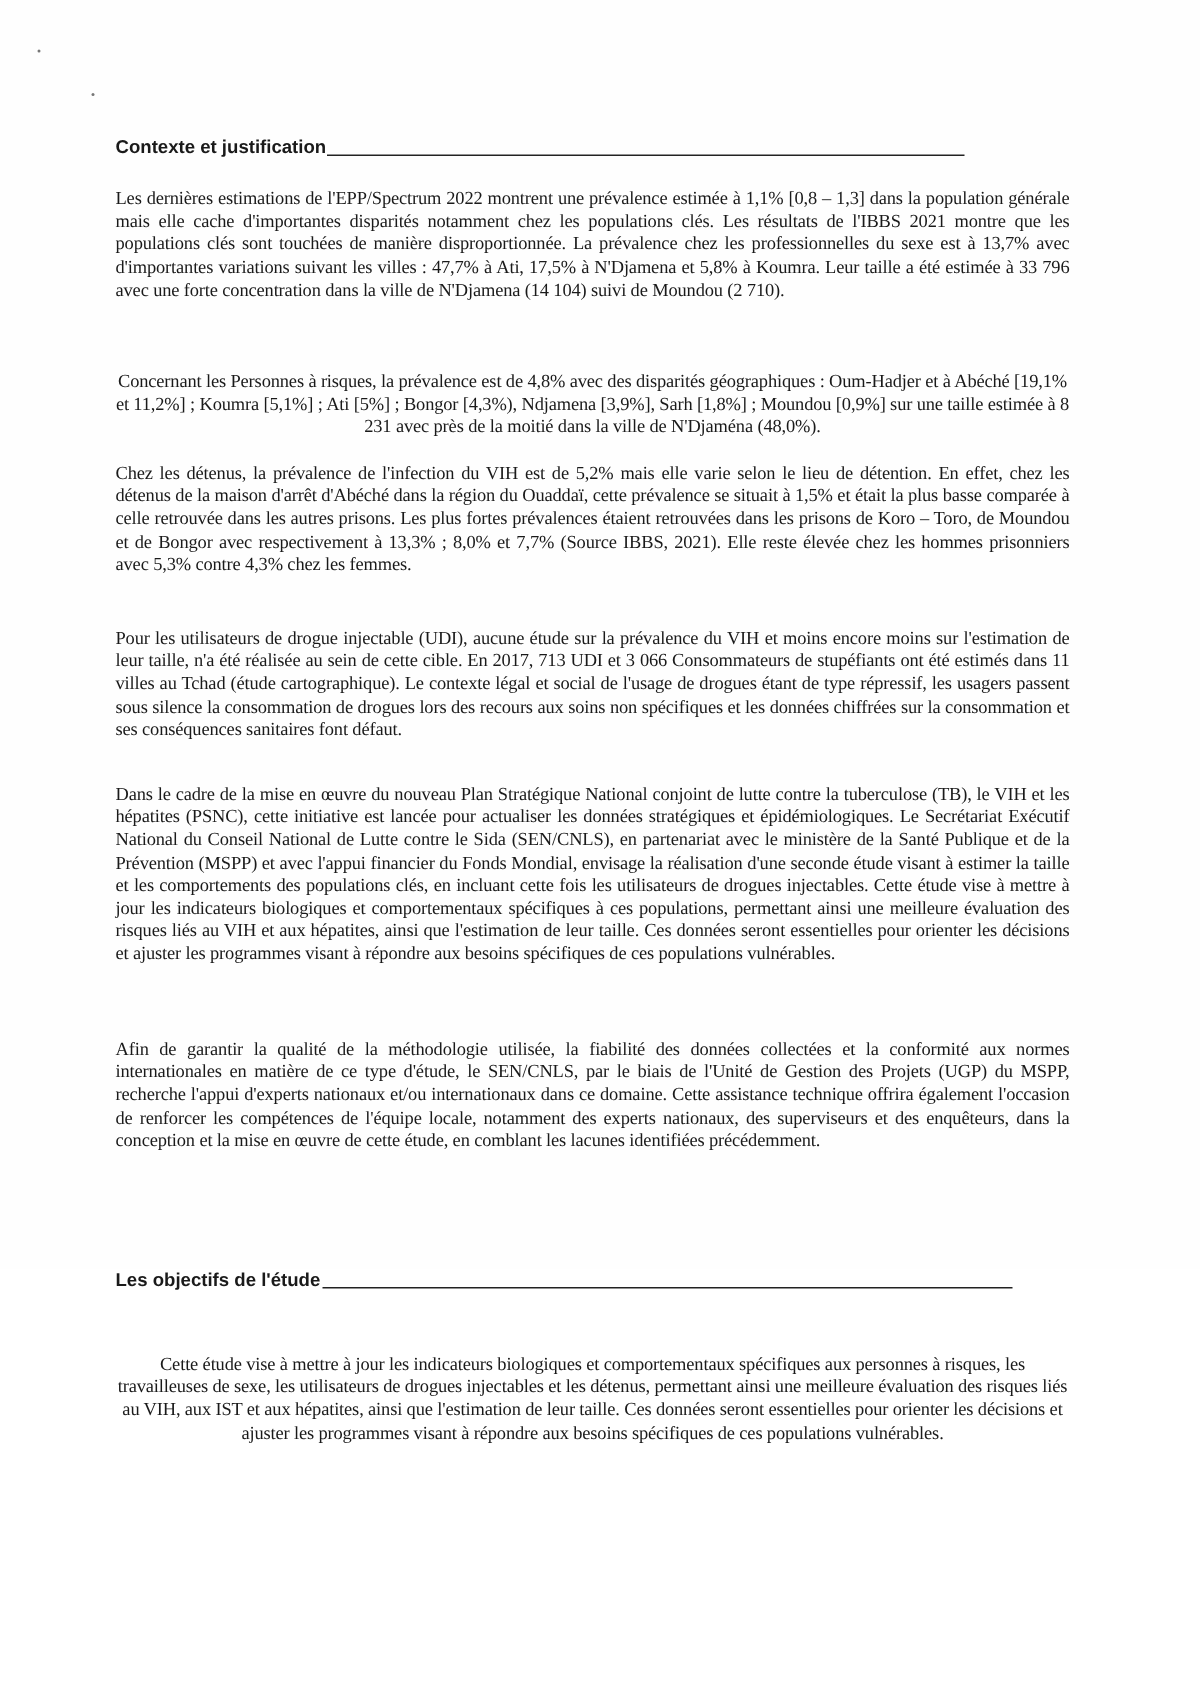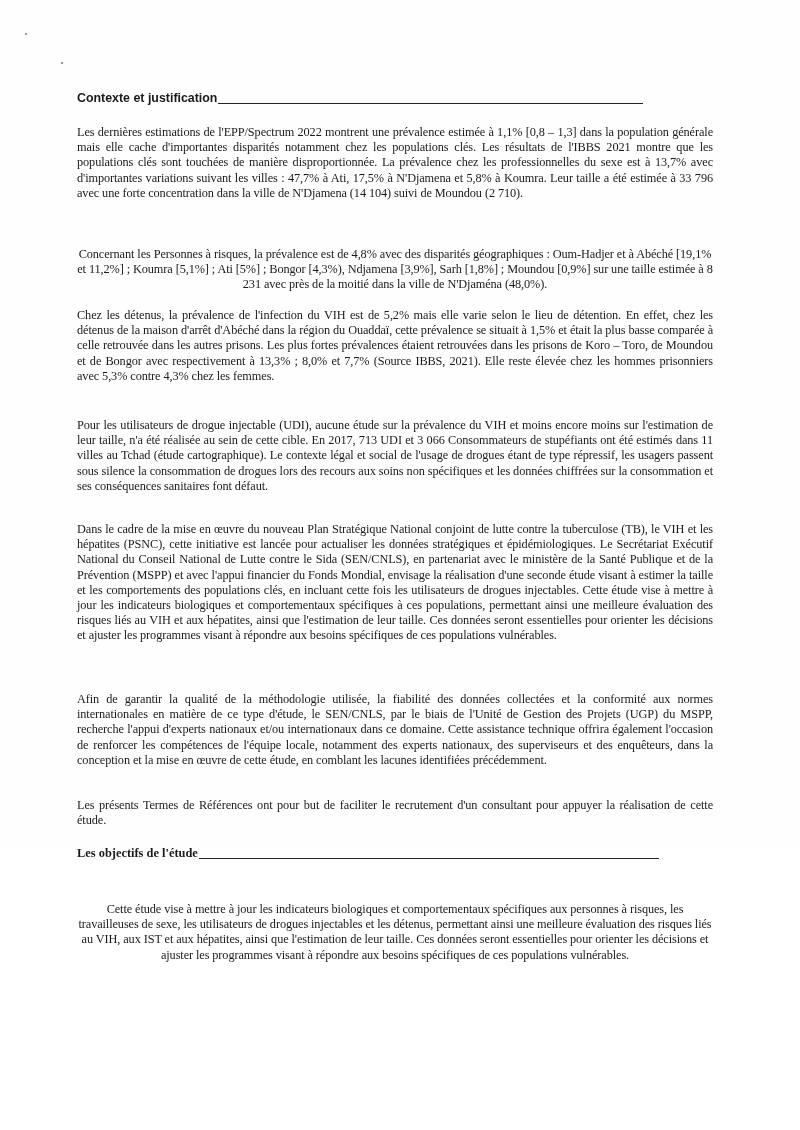--- a/index.html
+++ b/index.html
@@ -74,22 +74,21 @@
   <div class="para ragged" style="top:225px;">Concernant les Personnes à risques, la prévalence est de 4,8% avec des disparités géographiques : Oum-Hadjer et à Abéché [19,1% et 11,2%] ; Koumra [5,1%] ; Ati [5%] ; Bongor [4,3%), Ndjamena [3,9%], Sarh [1,8%] ; Moundou [0,9%] sur une taille estimée à 8 231 avec près de la moitié dans la ville de N'Djaména (48,0%).</div>
 
   <div class="para" style="top:308px;">Chez les détenus, la prévalence de l'infection du VIH est de 5,2% mais elle varie selon le lieu de détention. En effet, chez les détenus de la maison d'arrêt d'Abéché dans la région du Ouaddaï, cette prévalence se situait à 1,5% et était la plus basse comparée à celle retrouvée dans les autres prisons. Les plus fortes prévalences étaient retrouvées dans les prisons de Koro – Toro, de Moundou et de Bongor avec respectivement à 13,3% ; 8,0% et 7,7% (Source IBBS, 2021). Elle reste élevée chez les hommes prisonniers avec 5,3% contre 4,3% chez les femmes.</div>
 
   <div class="para" style="top:418px;">Pour les utilisateurs de drogue injectable (UDI), aucune étude sur la prévalence du VIH et moins encore moins sur l'estimation de leur taille, n'a été réalisée au sein de cette cible. En 2017, 713 UDI et 3 066 Consommateurs de stupéfiants ont été estimés dans 11 villes au Tchad (étude cartographique). Le contexte légal et social de l'usage de drogues étant de type répressif, les usagers passent sous silence la consommation de drogues lors des recours aux soins non spécifiques et les données chiffrées sur la consommation et ses conséquences sanitaires font défaut.</div>
 
   <div class="para" style="top:522px;">Dans le cadre de la mise en œuvre du nouveau Plan Stratégique National conjoint de lutte contre la tuberculose (TB), le VIH et les hépatites (PSNC), cette initiative est lancée pour actualiser les données stratégiques et épidémiologiques. Le Secrétariat Exécutif National du Conseil National de Lutte contre le Sida (SEN/CNLS), en partenariat avec le ministère de la Santé Publique et de la Prévention (MSPP) et avec l'appui financier du Fonds Mondial, envisage la réalisation d'une seconde étude visant à estimer la taille et les comportements des populations clés, en incluant cette fois les utilisateurs de drogues injectables. Cette étude vise à mettre à jour les indicateurs biologiques et comportementaux spécifiques à ces populations, permettant ainsi une meilleure évaluation des risques liés au VIH et aux hépatites, ainsi que l'estimation de leur taille. Ces données seront essentielles pour orienter les décisions et ajuster les programmes visant à répondre aux besoins spécifiques de ces populations vulnérables.</div>
 
   <div class="para" style="top:692px;">Afin de garantir la qualité de la méthodologie utilisée, la fiabilité des données collectées et la conformité aux normes internationales en matière de ce type d'étude, le SEN/CNLS, par le biais de l'Unité de Gestion des Projets (UGP) du MSPP, recherche l'appui d'experts nationaux et/ou internationaux dans ce domaine. Cette assistance technique offrira également l'occasion de renforcer les compétences de l'équipe locale, notamment des experts nationaux, des superviseurs et des enquêteurs, dans la conception et la mise en œuvre de cette étude, en comblant les lacunes identifiées précédemment.</div>
 
-  <div class="para" style="top:798px;">Les présents Termes de Références ont pour but de faciliter le recrutement d'un consultant pour appuyer la réalisation de cette étude.</div>
 
-  <div class="heading" style="top:846px;font-family:Liberation Serif, serif;">
+  <div class="heading" style="top:846px;">
     <span>Les objectifs de l'étude</span>
     <span class="rule" style="width:460px;"></span>
   </div>
 
   <div class="para ragged" style="top:880px;">Cette étude vise à mettre à jour les indicateurs biologiques et comportementaux spécifiques aux personnes à risques, les travailleuses de sexe, les utilisateurs de drogues injectables et les détenus, permettant ainsi une meilleure évaluation des risques liés au VIH, aux IST et aux hépatites, ainsi que l'estimation de leur taille. Ces données seront essentielles pour orienter les décisions et ajuster les programmes visant à répondre aux besoins spécifiques de ces populations vulnérables.</div>
 
 </div>
 
 </body></html>

